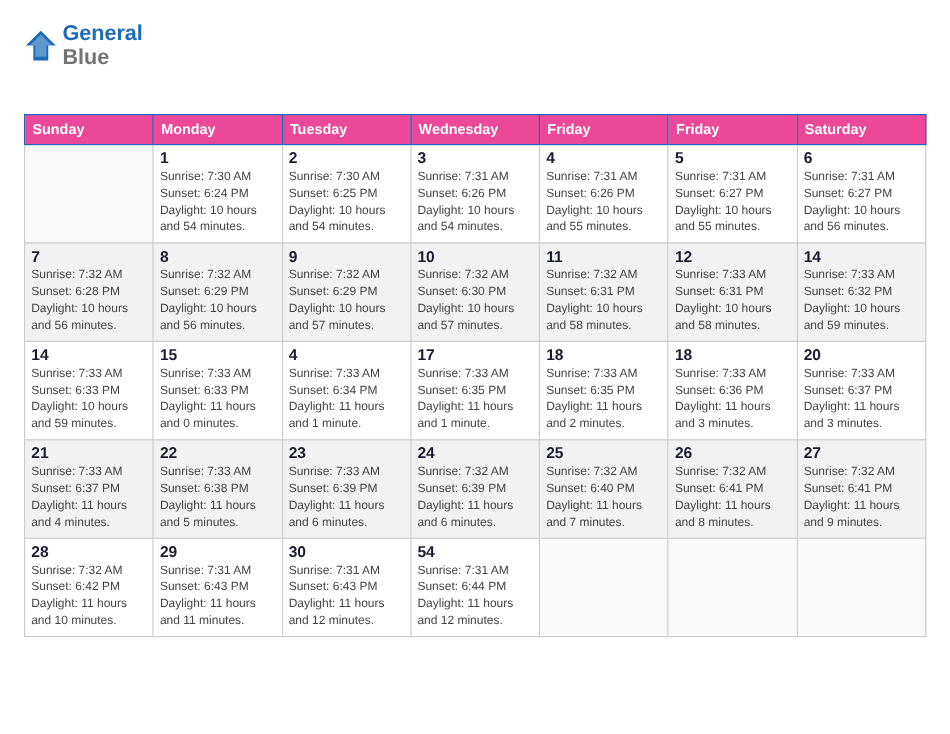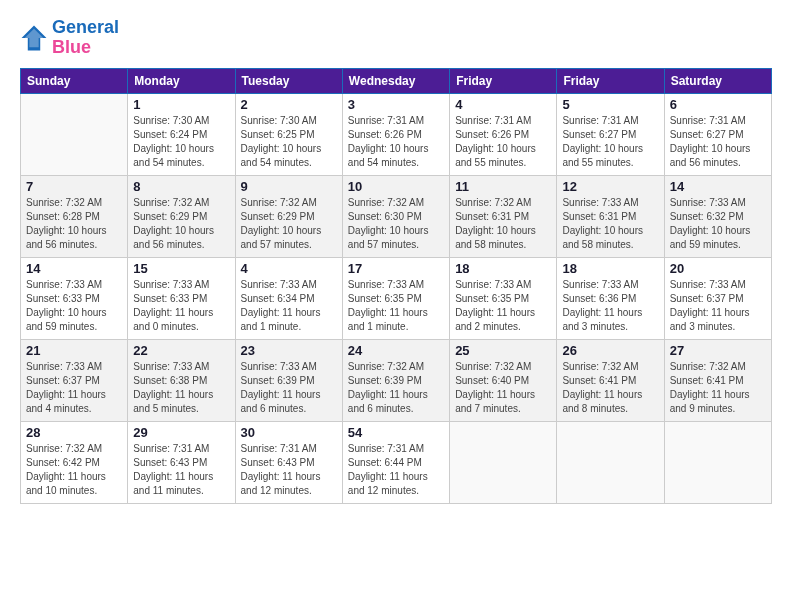--- a/index.html
+++ b/index.html
@@ -9,20 +9,21 @@
       font-family: Arial, Helvetica, sans-serif;
       background: #fff;
       overflow: hidden;
     }
     .page {
       width: 792px;
       height: 433px;
       padding: 18px 20px 10px 20px;
       display: flex;
       flex-direction: column;
+      gap: 27px;
     }
     .header {
       display: flex;
       justify-content: space-between;
       align-items: flex-start;
       margin-bottom: 10px;
     }
     .logo {
       display: flex;
       align-items: center;
@@ -55,21 +56,21 @@
       color: #333;
     }
     .calendar {
       flex: 1;
       border: 1px solid #ccc;
       border-collapse: collapse;
       width: 100%;
       table-layout: fixed;
     }
     .calendar th {
-      background: #4c1d95;
+      background: #ec4899;
       color: #fff;
       font-size: 12px;
       font-weight: bold;
       text-align: left;
       padding: 5px 6px;
       border: 1px solid #1a6bba;
     }
     .calendar td {
       border: 1px solid #ccc;
       vertical-align: top;
@@ -98,21 +99,21 @@
 
 <div class="page">
   <div class="header">
     <div class="logo">
       <svg class="logo-icon" viewBox="0 0 36 36">
         <polygon points="18,2 34,18 26,18 26,34 10,34 10,18 2,18" fill="#1a6bba"></polygon>
         <polygon points="18,6 30,18 24,18 24,30 12,30 12,18 6,18" fill="#fff" opacity="0.3"></polygon>
       </svg>
       <div class="logo-text">
         <span>General</span><br>
-        <span style="color:#ec4899">Blue</span>
+        <span style="color:#737373">Blue</span>
       </div>
     </div>
   </div>
 
   <table class="calendar">
     <thead>
       <tr>
       <th>Sunday</th>
           <th>Monday</th>
           <th>Tuesday</th>

